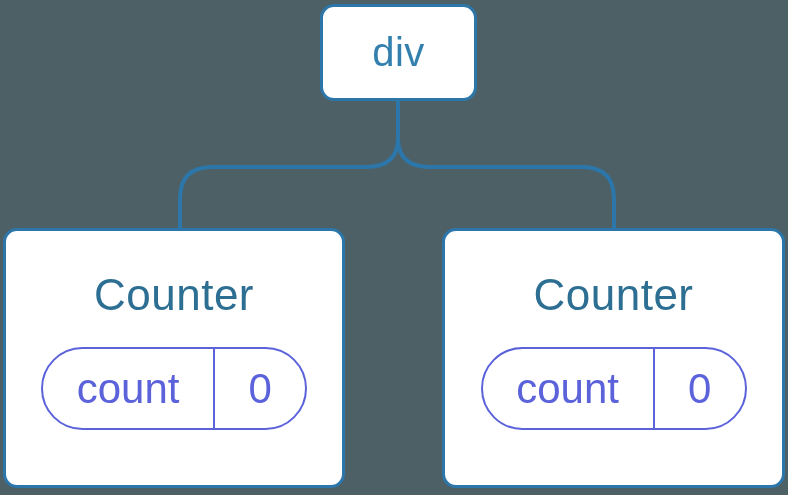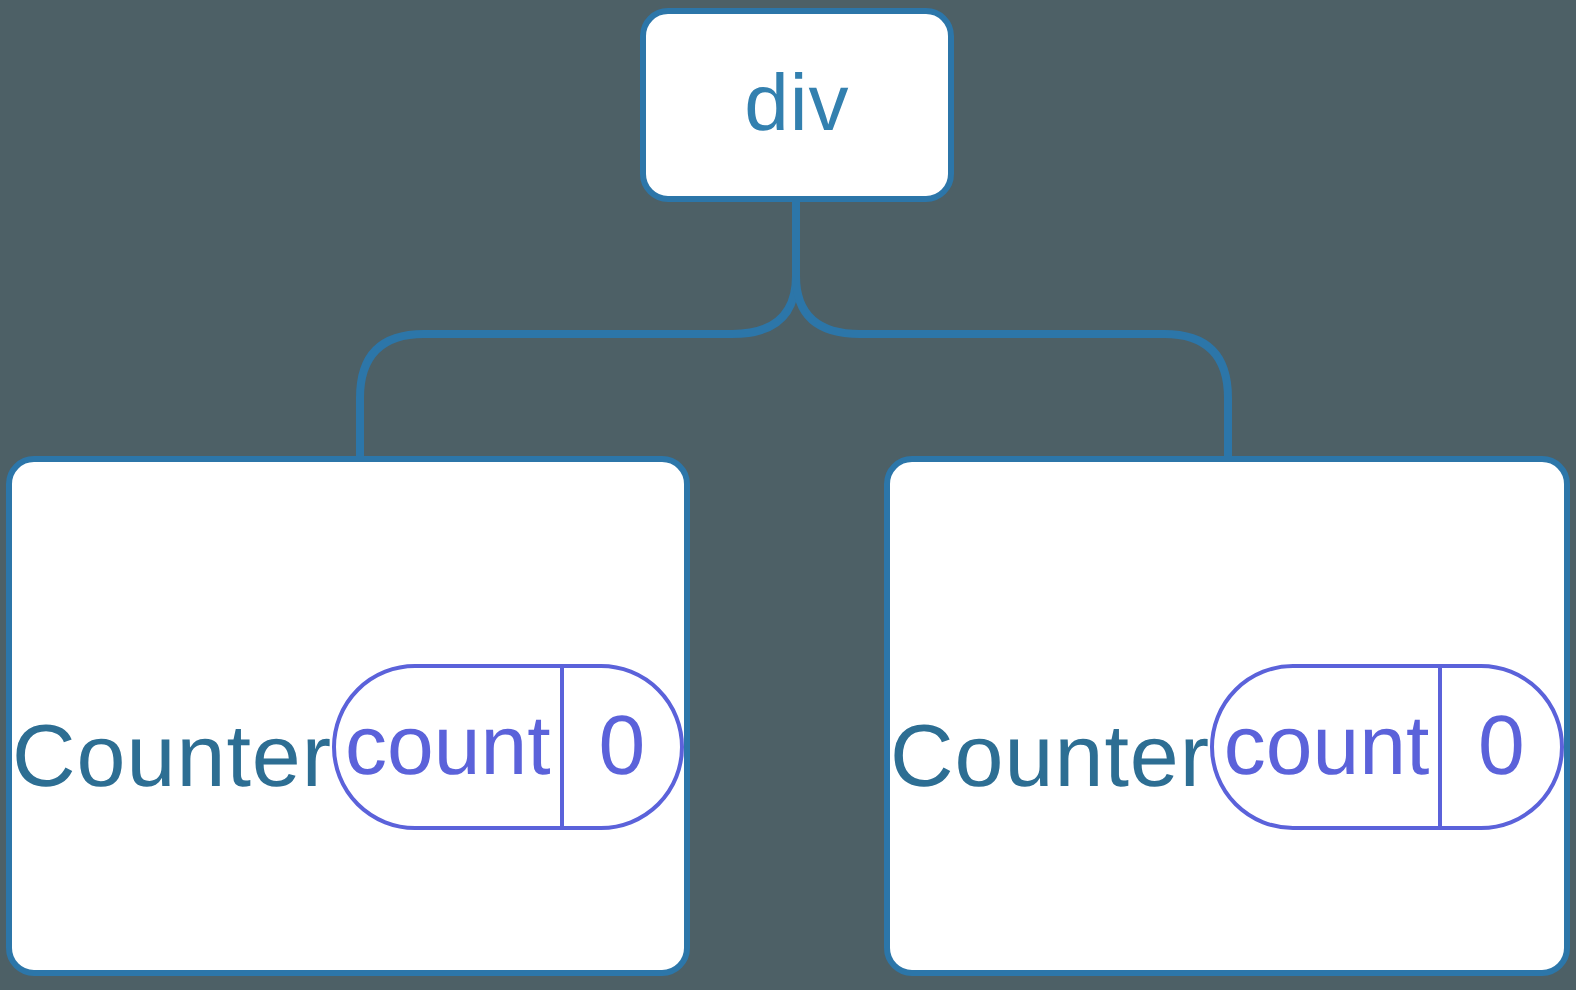--- a/index.html
+++ b/index.html
@@ -49,20 +49,21 @@
   }
   .card {
     position: absolute;
     top: 228px;
     height: 260px;
     background: var(--node_fill, #FFFFFF);
     border: 3px solid var(--node_border, #2C76A9);
     border-radius: 14px;
     box-sizing: border-box;
     display: flex;
+    flex-direction: column;
     align-items: center;
   }
   .card.left  { left: 3px;   width: 342px; }
   .card.right { left: 442px; width: 343px; }
   .card-title {
     margin-top: 42px;
     font-size: 44px;
     font-weight: 500;
     color: var(--counter_title, #2D6E93);
     line-height: 1;

